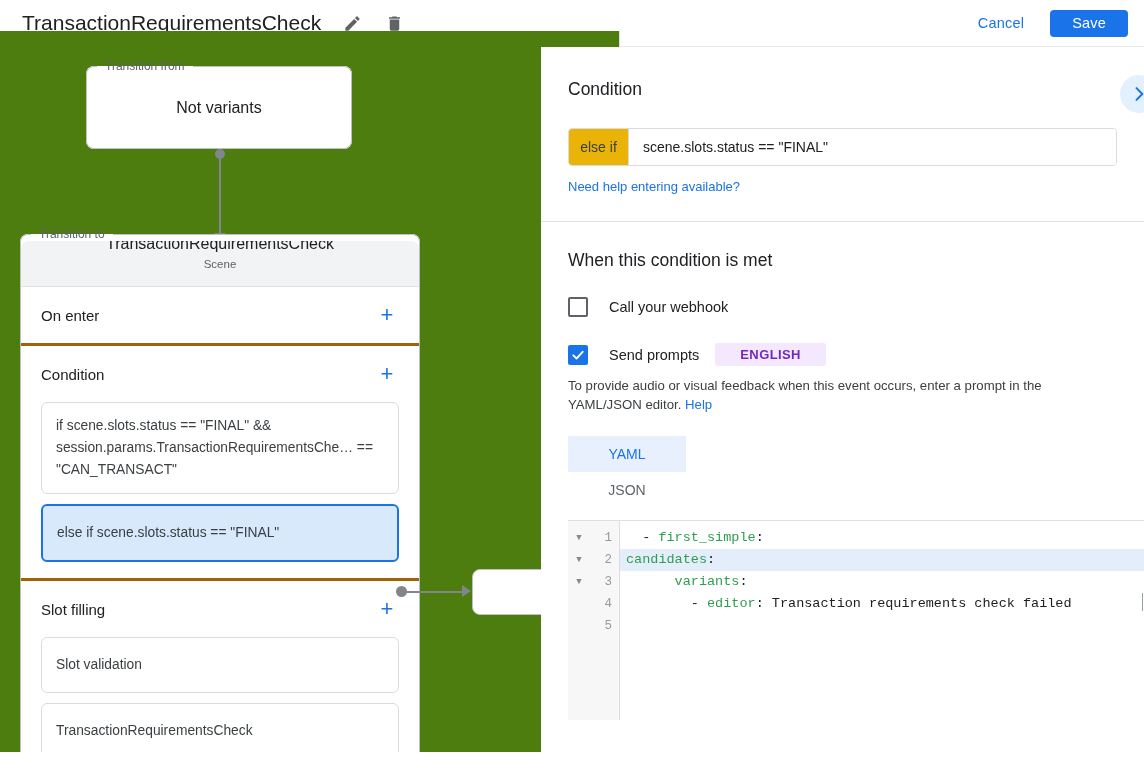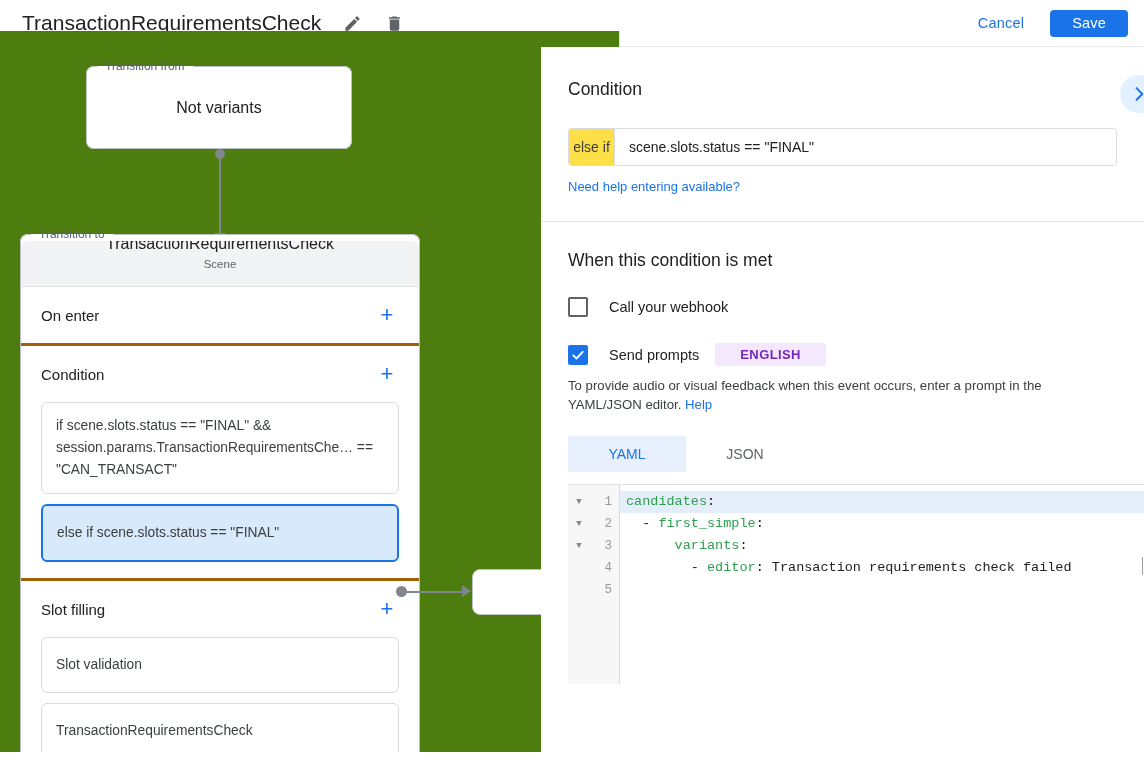--- a/index.html
+++ b/index.html
@@ -184,24 +184,24 @@
     cursor: pointer;
   }
   .cond-input {
     margin-top: 28px;
     display: flex; align-items: stretch;
     border: 1px solid #dadce0; border-radius: 4px;
     height: 38px;
     overflow: hidden;
   }
   .cond-prefix {
-    background: #fde047;
+    background: #eab308;
     border-right: 1px solid #dadce0;
     display: flex; align-items: center; justify-content: center;
-    width: 46px;
+    width: 60px;
     font-size: 14px; color: #3c4043;
   }
   .cond-value {
     flex: 1; border: none; outline: none;
     padding-left: 14px;
     font-size: 14px; color: #202124;
     font-family: "Liberation Sans", sans-serif;
     background: #fff;
   }
   .help-link {
@@ -228,21 +228,21 @@
     font-size: 13px; font-weight: 700; letter-spacing: .4px;
     padding: 4px 25px; border-radius: 3px;
   }
   .helper {
     margin-top: 10px;
     font-size: 13.2px; color: #3c4043; line-height: 19px;
     max-width: 553px;
   }
   .helper a { color: #1a73e8; text-decoration: none; cursor: pointer; }
 
-  .tabs { display: flex; margin-top: 22px; }
+  .tabs { display: flex; margin-top: 22px; flex-direction: column; }
   .tab {
     width: 118px; height: 36px;
     display: flex; align-items: center; justify-content: center;
     font-size: 14px; color: #5f6368; cursor: pointer; font-weight: 500;
   }
   .tab.active { background: #e8f0fe; color: #1a73e8; }
 
   
   .editor {
     margin-top: 12px;
@@ -427,18 +427,18 @@
           </div>
           <div class="gline">
             <span class="fold"></span>
             <span class="lnum">4</span>
           </div>
           <div class="gline">
             <span class="fold"></span>
             <span class="lnum">5</span>
           </div>
         </div>
-      <div class="code" id="code"><div class="cline hl"><span class="k">candidates</span>:</div><div class="cline">  - <span class="k">first_simple</span>:</div><div class="cline">      <span class="k">variants</span>:</div><div class="cline">        - <span class="k">editor</span>: Transaction requirements check failed</div><div class="cline"></div></div>
+      <div class="code" id="code"><div class="cline">  - <span class="k">first_simple</span>:</div><div class="cline hl"><span class="k">candidates</span>:</div><div class="cline">      <span class="k">variants</span>:</div><div class="cline">        - <span class="k">editor</span>: Transaction requirements check failed</div><div class="cline"></div></div>
       <div class="caret"></div>
     </div>
 
   </div>
 </div>
 
 </body></html>

